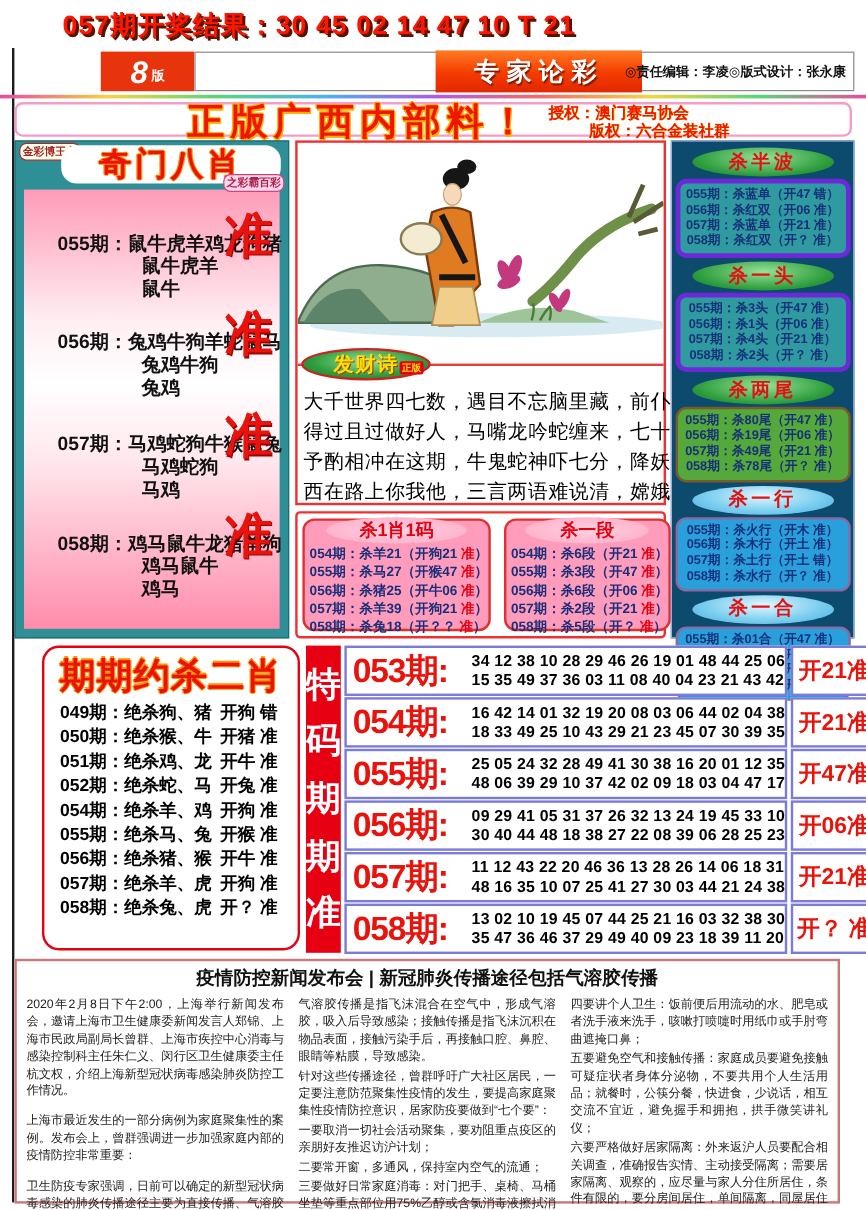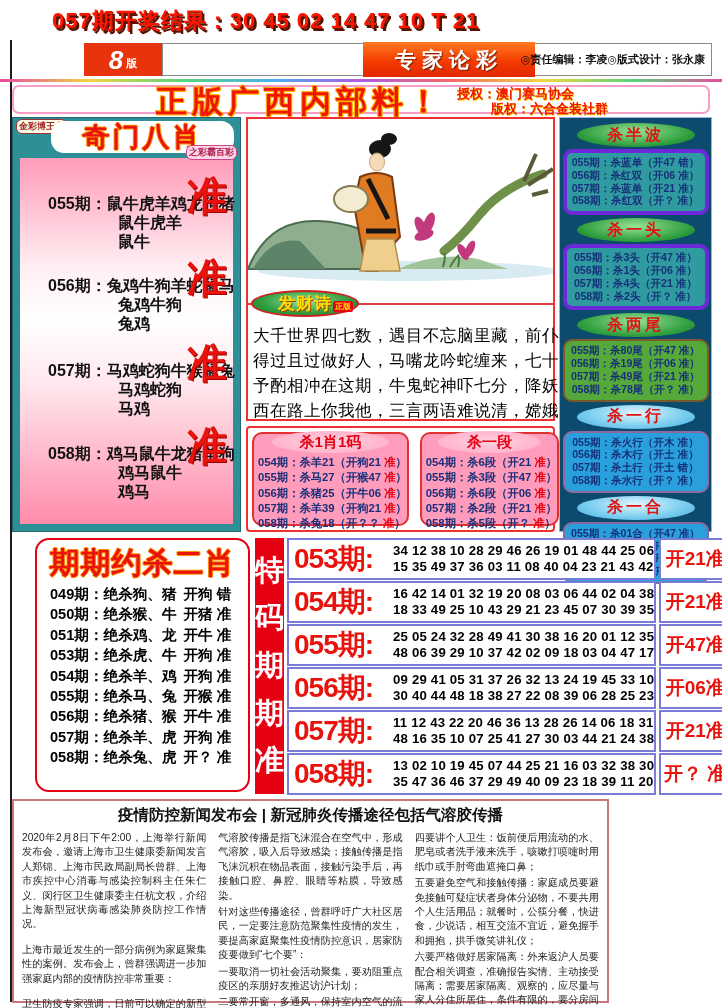--- a/index.html
+++ b/index.html
@@ -122,21 +122,21 @@
   .tema-row { flex:1; display:flex; gap:3px; }
   .tema-main { flex:1; border:2px solid #7b7bd8; background:#fff; display:flex; align-items:center; }
   .tema-period { width:104px; font-size:28px; font-weight:900; color:#e8130c; padding-left:5px;
     letter-spacing:-1px; white-space:nowrap; }
   .tema-nums { flex:1; font-size:13.2px; font-weight:700; color:#000; line-height:16.5px;
     white-space:nowrap; letter-spacing:0.2px; }
   .tema-res { width:72px; border:2px solid #7b7bd8; background:#fff; display:flex; align-items:center;
     justify-content:center; font-size:19px; font-weight:900; color:#e8130c; white-space:nowrap; }
 
   
-  .news { position:absolute; left:12px; top:799px; width:597px; height:204px; background:#fff;
+  .news { position:absolute; left:12px; top:799px; width:688px; height:204px; background:#fff;
     border:2px solid #c87878; padding:2px 8px 4px; }
   .news-title { text-align:center; font-size:15.5px; font-weight:900; color:#111; margin:2px 0 5px; }
   .news-cols { display:flex; gap:12px; }
   .news-col { flex:1; font-size:10.2px; line-height:14.4px; color:#222; text-align:justify; }
   .news-col.gapped p { margin:0 0 11px; }
   .news-col p { margin:0 0 2px; }
 </style>
 </head>
 <body>
 
@@ -317,21 +317,21 @@
       <div class="erow">057期：杀07合（开21 准）</div>
       <div class="erow">058期：杀10合（开？ 准）</div>
     </div>
   </div>
 
   <div class="juesha">
     <div class="juesha-title">期期约杀二肖</div>
     <div class="j-row"><span>049期：绝杀狗、猪</span><span class="res">开狗 错</span></div>
     <div class="j-row"><span>050期：绝杀猴、牛</span><span class="res">开猪 准</span></div>
     <div class="j-row"><span>051期：绝杀鸡、龙</span><span class="res">开牛 准</span></div>
-    <div class="j-row"><span>053期：绝杀虎、牛</span><span class="res">开狗 准</span></div>
+    <div class="j-row"><span>052期：绝杀蛇、马</span><span class="res">开兔 准</span></div>
     <div class="j-row"><span>054期：绝杀羊、鸡</span><span class="res">开狗 准</span></div>
     <div class="j-row"><span>055期：绝杀马、兔</span><span class="res">开猴 准</span></div>
     <div class="j-row"><span>056期：绝杀猪、猴</span><span class="res">开牛 准</span></div>
     <div class="j-row"><span>057期：绝杀羊、虎</span><span class="res">开狗 准</span></div>
     <div class="j-row"><span>058期：绝杀兔、虎</span><span class="res">开？ 准</span></div>
   </div>
 
   <div class="tema">
     <div class="tema-strip">
       <span>特</span>

